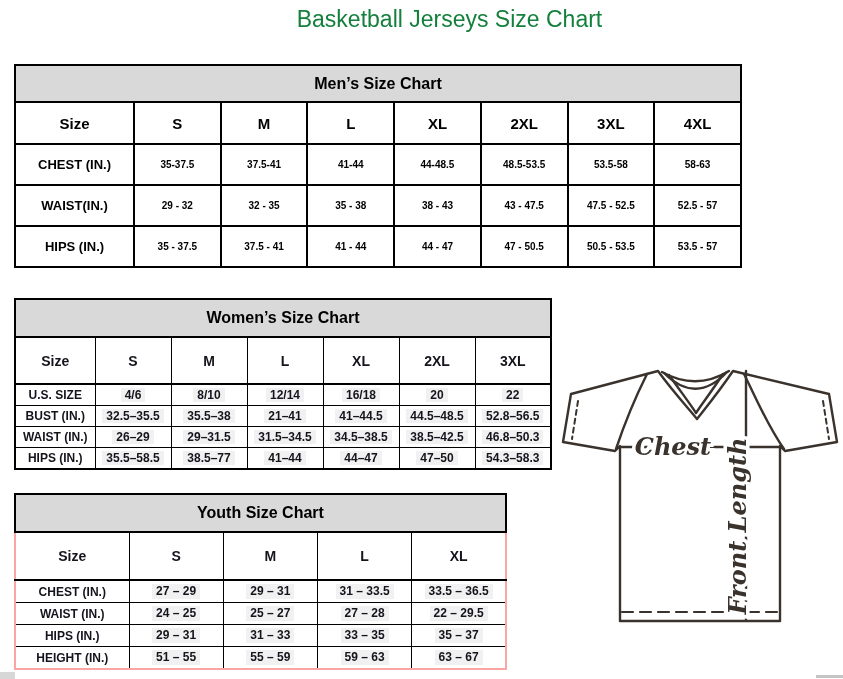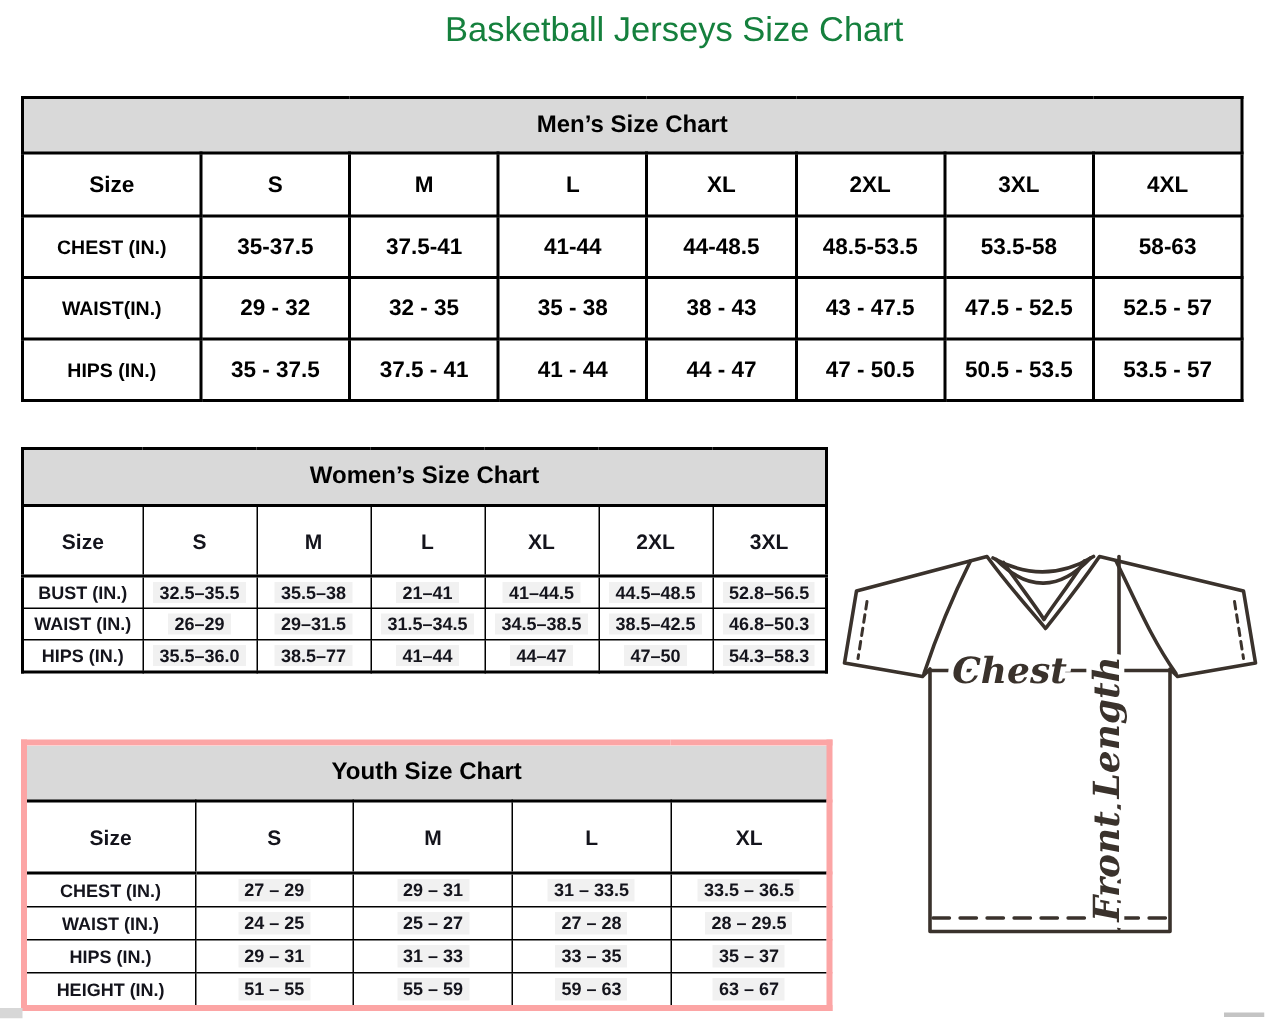--- a/index.html
+++ b/index.html
@@ -11,38 +11,38 @@
     position:absolute;top:6px;left:0;width:100%;margin:0;
     text-align:center;font-size:23px;font-weight:normal;color:#15803d;padding-left:28px;
   }
   table.t{
     border-collapse:collapse;table-layout:fixed;position:absolute;background:#fff;
   }
   table.t td{
     text-align:center;vertical-align:middle;padding:0;overflow:hidden;font-weight:bold;
   }
   
-  .mens{left:14px;top:64px;width:815px;}
-  .mens td{border:2px solid #000;font-size:15px;}
+  .mens{left:14px;top:64px;width:728px;}
+  .mens td{border:2px solid #000;font-size:10px;}
   .mens tr.band td{height:35px;background:#d9d9d9;font-size:16px;}
   .mens tr.cols td{height:40px;font-size:15px;}
   .mens tr.r td{height:39px;}
   .mens td.lbl{font-size:13px;}
   .mens col.c0{width:119px;}
   
   .womens,.youth{color:#14141c;}
   .womens td,.youth td{border:1px solid #000;}
   .womens{left:14px;top:298px;width:538px;border:2px solid #000;}
   .womens tr.band td,.youth tr.band td{background:#d9d9d9;font-size:16px;color:#000;border:2px solid #000;}
   .womens tr.band td{height:36px;}
   .womens tr.cols td{height:45px;font-size:14px;border-bottom:2px solid #000;}
   .womens tr.r td{height:20px;font-size:12px;}
   .womens td.lbl{font-size:11px;}
   .womens col.c0{width:80px;}
-  .youth{left:14px;top:493px;width:541px;border:4px solid #fca5a5;}
+  .youth{left:14px;top:493px;width:493px;border:2px solid #fca5a5;}
   .youth tr.band td{height:36px;}
   .youth tr.cols td{height:46px;font-size:14px;border-bottom:2px solid #000;}
   .youth tr.r td{height:21px;font-size:12px;}
   .youth td.lbl{font-size:11px;}
   .youth col.c0{width:114px;}
   .hl{background:#f1f1f1;display:inline-block;padding:0 4px;line-height:1.2;}
   
   .jersey{position:absolute;left:558px;top:358px;width:285px;height:280px;}
   
   .corner-l{position:absolute;left:0;top:672px;width:15px;height:7px;background:#d7d7d7;}
@@ -117,40 +117,49 @@
   <tr class="cols">
     <td>Size</td>
     <td>S</td>
     <td>M</td>
     <td>L</td>
     <td>XL</td>
     <td>2XL</td>
     <td>3XL</td>
   </tr>
   <tr class="r">
+    <td class="lbl">U.S. SIZE</td>
+    <td><span class="hl">4/6</span></td>
+    <td><span class="hl">8/10</span></td>
+    <td><span class="hl">12/14</span></td>
+    <td><span class="hl">16/18</span></td>
+    <td><span class="hl">20</span></td>
+    <td><span class="hl">22</span></td>
+  </tr>
+  <tr class="r">
     <td class="lbl">BUST (IN.)</td>
     <td><span class="hl">32.5–35.5</span></td>
     <td><span class="hl">35.5–38</span></td>
     <td><span class="hl">21–41</span></td>
     <td><span class="hl">41–44.5</span></td>
     <td><span class="hl">44.5–48.5</span></td>
     <td><span class="hl">52.8–56.5</span></td>
   </tr>
   <tr class="r">
     <td class="lbl">WAIST (IN.)</td>
     <td><span class="hl">26–29</span></td>
     <td><span class="hl">29–31.5</span></td>
     <td><span class="hl">31.5–34.5</span></td>
     <td><span class="hl">34.5–38.5</span></td>
     <td><span class="hl">38.5–42.5</span></td>
     <td><span class="hl">46.8–50.3</span></td>
   </tr>
   <tr class="r">
     <td class="lbl">HIPS (IN.)</td>
-    <td><span class="hl">35.5–36.0</span></td>
+    <td><span class="hl">35.5–58.5</span></td>
     <td><span class="hl">38.5–77</span></td>
     <td><span class="hl">41–44</span></td>
     <td><span class="hl">44–47</span></td>
     <td><span class="hl">47–50</span></td>
     <td><span class="hl">54.3–58.3</span></td>
   </tr>
 </tbody>
   </table>
 
 <table class="t youth">
@@ -174,21 +183,21 @@
     <td><span class="hl">27 – 29</span></td>
     <td><span class="hl">29 – 31</span></td>
     <td><span class="hl">31 – 33.5</span></td>
     <td><span class="hl">33.5 – 36.5</span></td>
   </tr>
   <tr class="r">
     <td class="lbl">WAIST (IN.)</td>
     <td><span class="hl">24 – 25</span></td>
     <td><span class="hl">25 – 27</span></td>
     <td><span class="hl">27 – 28</span></td>
-    <td><span class="hl">28 – 29.5</span></td>
+    <td><span class="hl">22 – 29.5</span></td>
   </tr>
   <tr class="r">
     <td class="lbl">HIPS (IN.)</td>
     <td><span class="hl">29 – 31</span></td>
     <td><span class="hl">31 – 33</span></td>
     <td><span class="hl">33 – 35</span></td>
     <td><span class="hl">35 – 37</span></td>
   </tr>
   <tr class="r">
     <td class="lbl">HEIGHT (IN.)</td>

